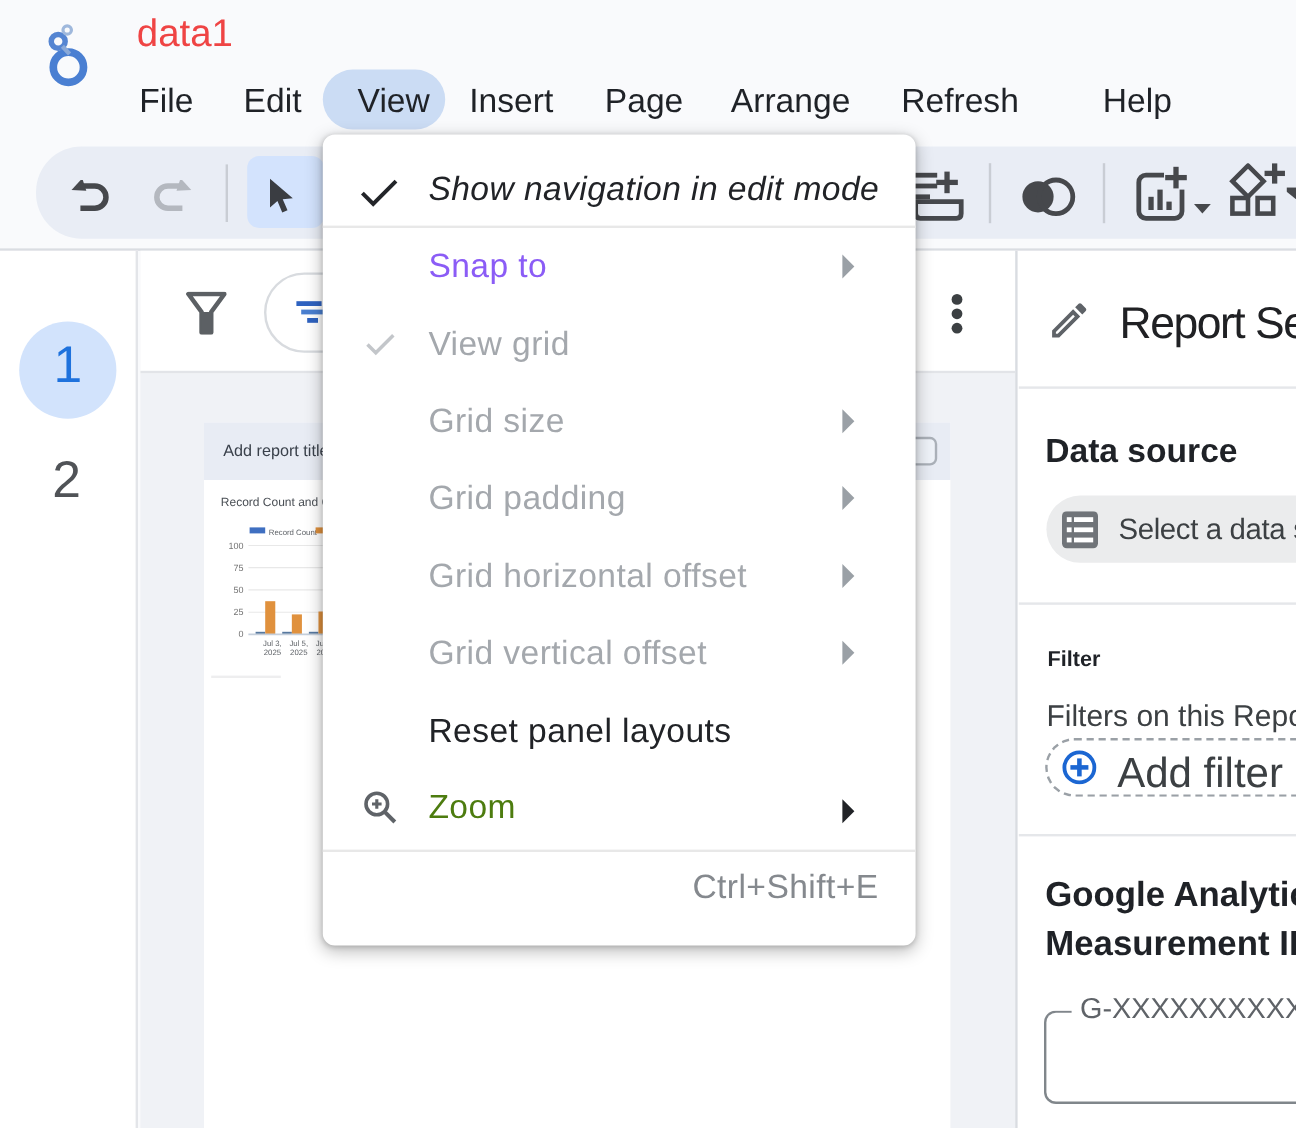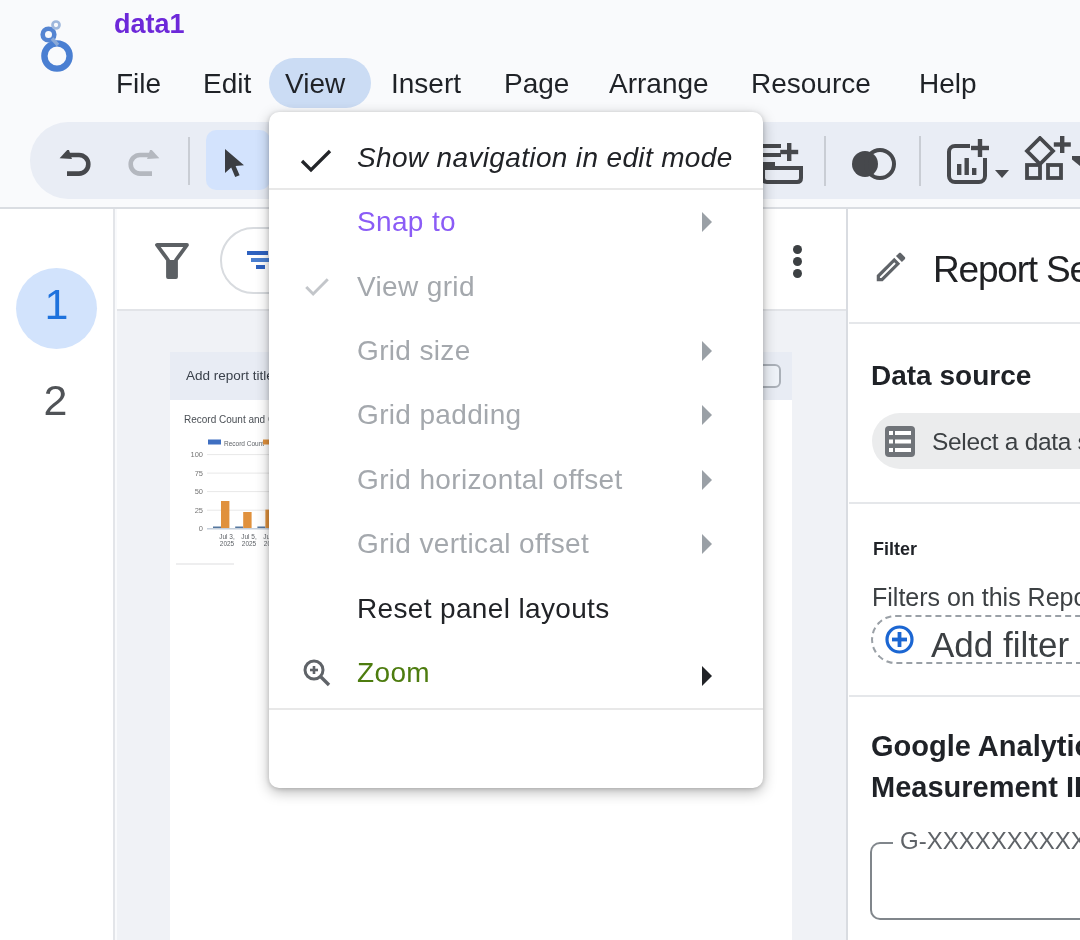--- a/index.html
+++ b/index.html
@@ -10,31 +10,31 @@
 </head>
 <body>
 <div class="abs" style="left:0;top:0;width:1080px;height:940px;" id="root">
 
   <svg class="abs" style="left:38px;top:17px;" width="42" height="58" viewBox="0 0 42 58">
     <circle cx="19" cy="39" r="12.6" fill="none" stroke="#4a7fd2" stroke-width="6.4"></circle>
     <circle cx="10.5" cy="17.5" r="5.8" fill="none" stroke="#5585d2" stroke-width="4.6"></circle>
     <circle cx="18" cy="8" r="3.5" fill="none" stroke="#9fb8dc" stroke-width="2.7"></circle>
     <line x1="14" y1="21.5" x2="20" y2="28" stroke="#8aa9d8" stroke-width="3.6"></line>
   </svg>
-  <div class="abs" style="left:114px;top:9px;font-size:27px;color:#6d28d9;font-weight:bold;">data1</div>
+  <div class="abs" style="left:114px;top:9px;font-size:32px;color:#ef4444;">data1</div>
 
   <div class="abs" style="left:269px;top:58px;width:102px;height:50px;border-radius:25px;background:#cbdcf4;"></div>
   <div class="abs" style="top:68px;left:0;width:1080px;height:32px;font-size:28px;color:#1f2227;">
     <span class="abs" style="left:116px;text-align:center;">File</span>
     <span class="abs" style="left:203px;">Edit</span>
-    <span class="abs" style="left:285px;">View</span>
+    <span class="abs" style="left:298px;">View</span>
     <span class="abs" style="left:391px;">Insert</span>
     <span class="abs" style="left:504px;">Page</span>
     <span class="abs" style="left:609px;">Arrange</span>
-    <span class="abs" style="left:751px;">Resource</span>
+    <span class="abs" style="left:751px;">Refresh</span>
     <span class="abs" style="left:919px;">Help</span>
   </div>
 
   <div class="abs" style="left:30px;top:122px;width:1050px;height:77px;background:#e9edf5;border-radius:38px 0 0 38px;"></div>
 
   <svg class="abs" style="left:57px;top:150px;" width="38" height="31" viewBox="0 0 38 31">
     <path d="M8 5 H22 A9.3 9.3 0 0 1 22 23.6 H10" fill="none" stroke="#46484c" stroke-width="4.6"></path>
     <path d="M13.5 0 L13.5 11 L2 6.5 Z" fill="#46484c" transform="rotate(-18 8 5.5)"></path>
   </svg>
 
@@ -225,15 +225,16 @@
     <svg class="abs" style="left:33px;top:546px;" width="30" height="30" viewBox="0 0 30 30">
       <circle cx="12" cy="12" r="9" fill="none" stroke="#5f6368" stroke-width="3"></circle>
       <line x1="19" y1="19" x2="27" y2="27" stroke="#5f6368" stroke-width="3.4"></line>
       <line x1="12" y1="8" x2="12" y2="16" stroke="#5f6368" stroke-width="2.6"></line>
       <line x1="8" y1="12" x2="16" y2="12" stroke="#5f6368" stroke-width="2.6"></line>
     </svg>
     <div class="abs" style="left:88px;top:545px;color:#4d7c0f;">Zoom</div>
     <div class="abs" style="left:433px;top:554px;width:0;height:0;border-left:10px solid #212327;border-top:10.5px solid transparent;border-bottom:10.5px solid transparent;"></div>
     <div class="abs" style="left:0;top:596px;width:494px;height:1.5px;background:#e8e8e8;"></div>
 
+    <div class="abs" style="left:308px;top:611px;color:#85898e;">Ctrl+Shift+E</div>
   </div>
 
 </div>
 
 </body></html>

